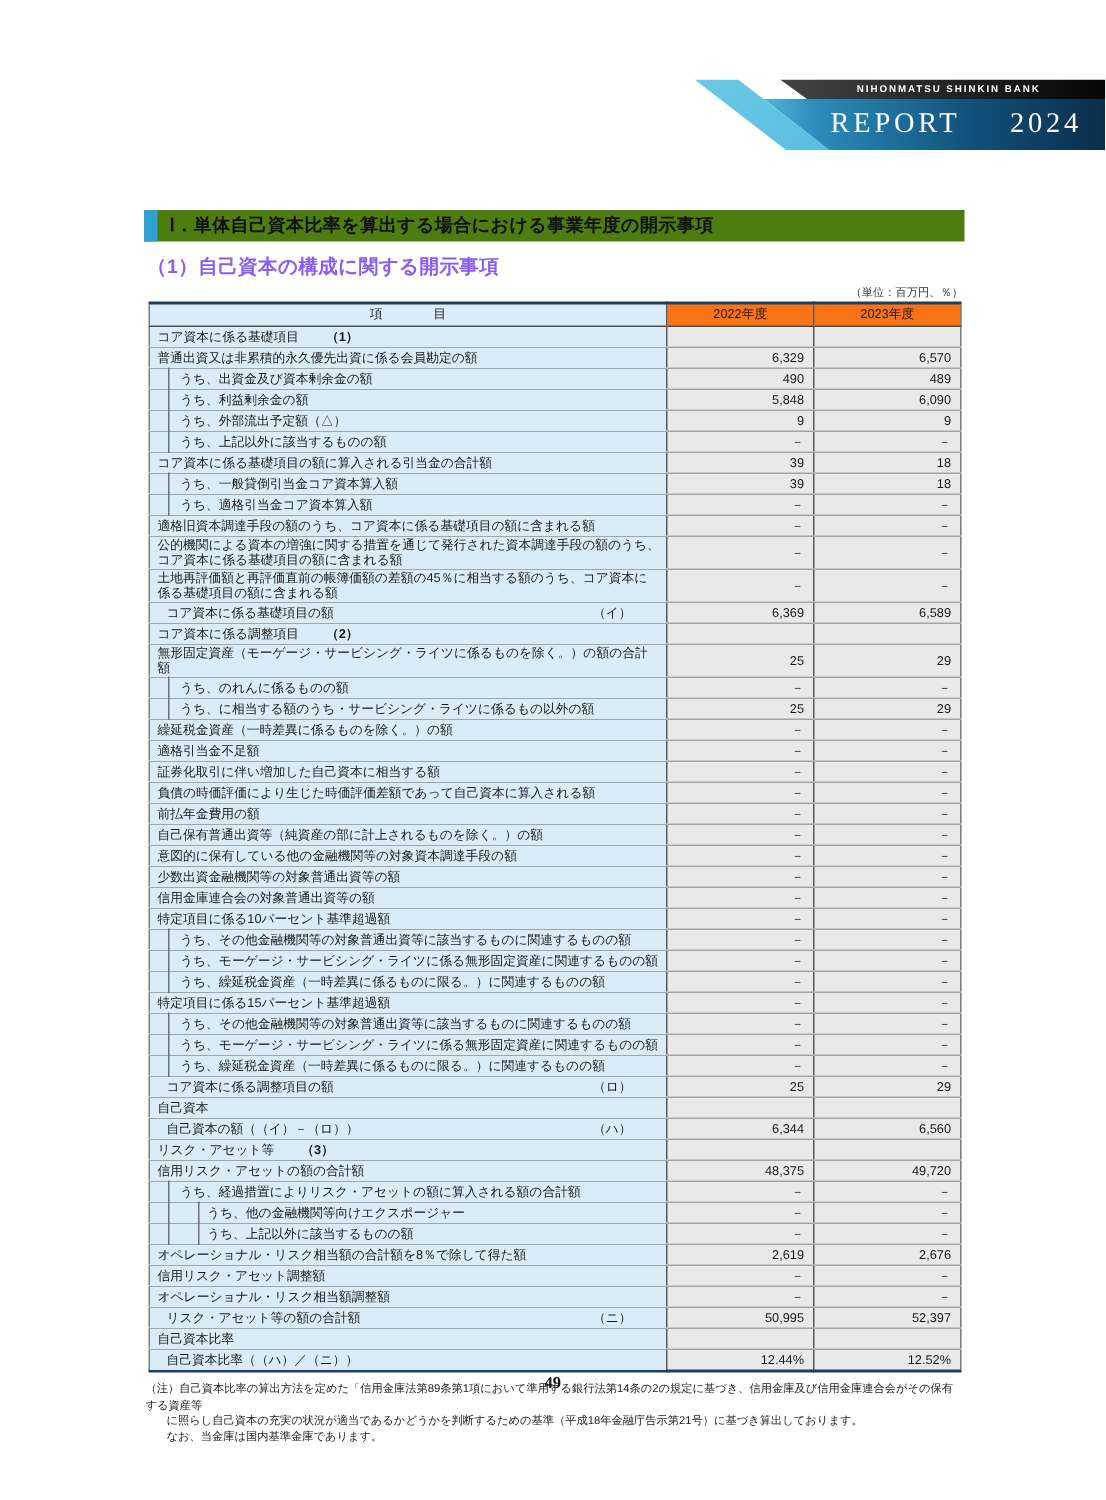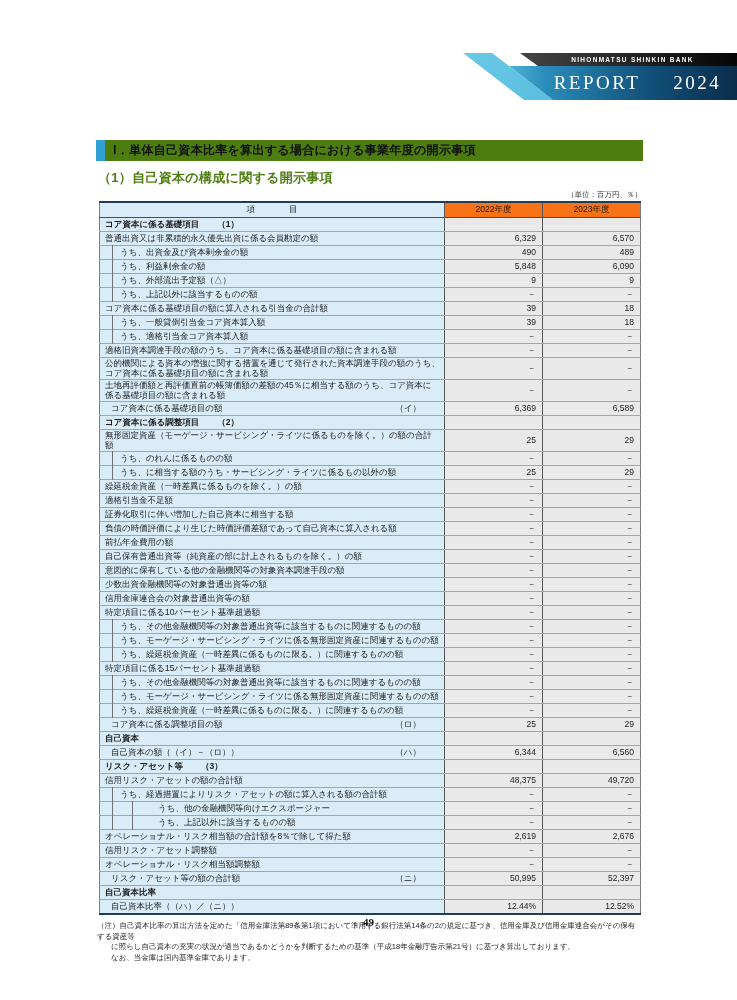--- a/index.html
+++ b/index.html
@@ -24,43 +24,43 @@
     display:flex;align-items:center;justify-content:center;gap:33px;
     color:#fff;font-family:"Liberation Serif",serif;font-size:19px;letter-spacing:2.5px;white-space:nowrap;}
 
   
   .main{position:absolute;left:96px;top:140px;width:547px;}
 
   .titlebar{position:relative;height:21px;background:#4d7c0f;display:flex;align-items:center;}
   .titlebar .accent{position:absolute;left:0;top:0;width:9px;height:21px;background:#2f9fd4;}
   .titlebar h1{margin:0 0 0 17px;font-size:12px;font-weight:bold;color:#111;letter-spacing:.3px;}
 
-  .subsection{margin:8px 0 0 2px;font-size:13px;font-weight:bold;color:#4d7c0f;letter-spacing:.3px;}
+  .subsection{margin:8px 0 0 2px;font-size:13px;font-weight:bold;color:#8b5cf6;letter-spacing:.3px;}
   .unit-note{margin:3px 1px 1px 0;font-size:7.5px;color:#333;text-align:right;}
 
   
   table.cap{border-collapse:collapse;width:541px;margin-left:3px;table-layout:fixed;
     border-top:2px solid #203e58;border-bottom:2px solid #203e58;
     border-left:1px solid #7c7c7c;border-right:1px solid #7c7c7c;
     font-size:8.5px;line-height:9.5px;}
   .cap col.c-item{width:345px;}
   .cap col.c-v{width:98px;}
   .cap th,.cap td{border-top:1px solid #a5a5a5;border-bottom:1px solid #a5a5a5;
     padding:1px 3px;height:11px;vertical-align:middle;font-weight:normal;word-break:break-all;}
   .cap thead th{text-align:center;height:12px;}
   .cap thead th.item{background:#d9ecf7;}
   .cap thead th.val{background:#f97316;border-left:1px solid #565656;}
   .cap thead th{border-bottom:1px solid #4d4d4d;}
   .cap td.item{background:#d9ecf7;position:relative;text-align:left;padding-left:5px;padding-right:4px;}
   .cap td.val{background:#e9e9e9;text-align:right;padding-right:6px;border-left:1px solid #565656;}
-  .cap tr.sec td.item .lbl{font-weight:bold;margin-top:15px;}
+  .cap tr.sec td.item .lbl{font-weight:normal;margin-top:15px;}
   .cap td.item .num{font-weight:bold;margin-left:18px;}
   .cap td.item .mark{float:right;margin-right:19px;}
   .cap td.i1{padding-left:20px;}
-  .cap td.i2{padding-left:58px;}
+  .cap td.i2{padding-left:38px;}
   .cap td.tot{padding-left:11px;}
   .cap td.i1::before,.cap td.i2::before{content:"";position:absolute;left:12px;top:-1px;bottom:-1px;
     width:0;border-left:1px solid #707070;}
   .cap td.i2::after{content:"";position:absolute;left:32px;top:-1px;bottom:-1px;
     width:0;border-left:1px solid #707070;}
 
   
   .footnote{margin:6px 0 0 1px;font-size:7.5px;line-height:10.5px;color:#222;}
   .footnote .cont{padding-left:14px;}
   .pageno{position:absolute;left:0;right:0;top:916px;text-align:center;

